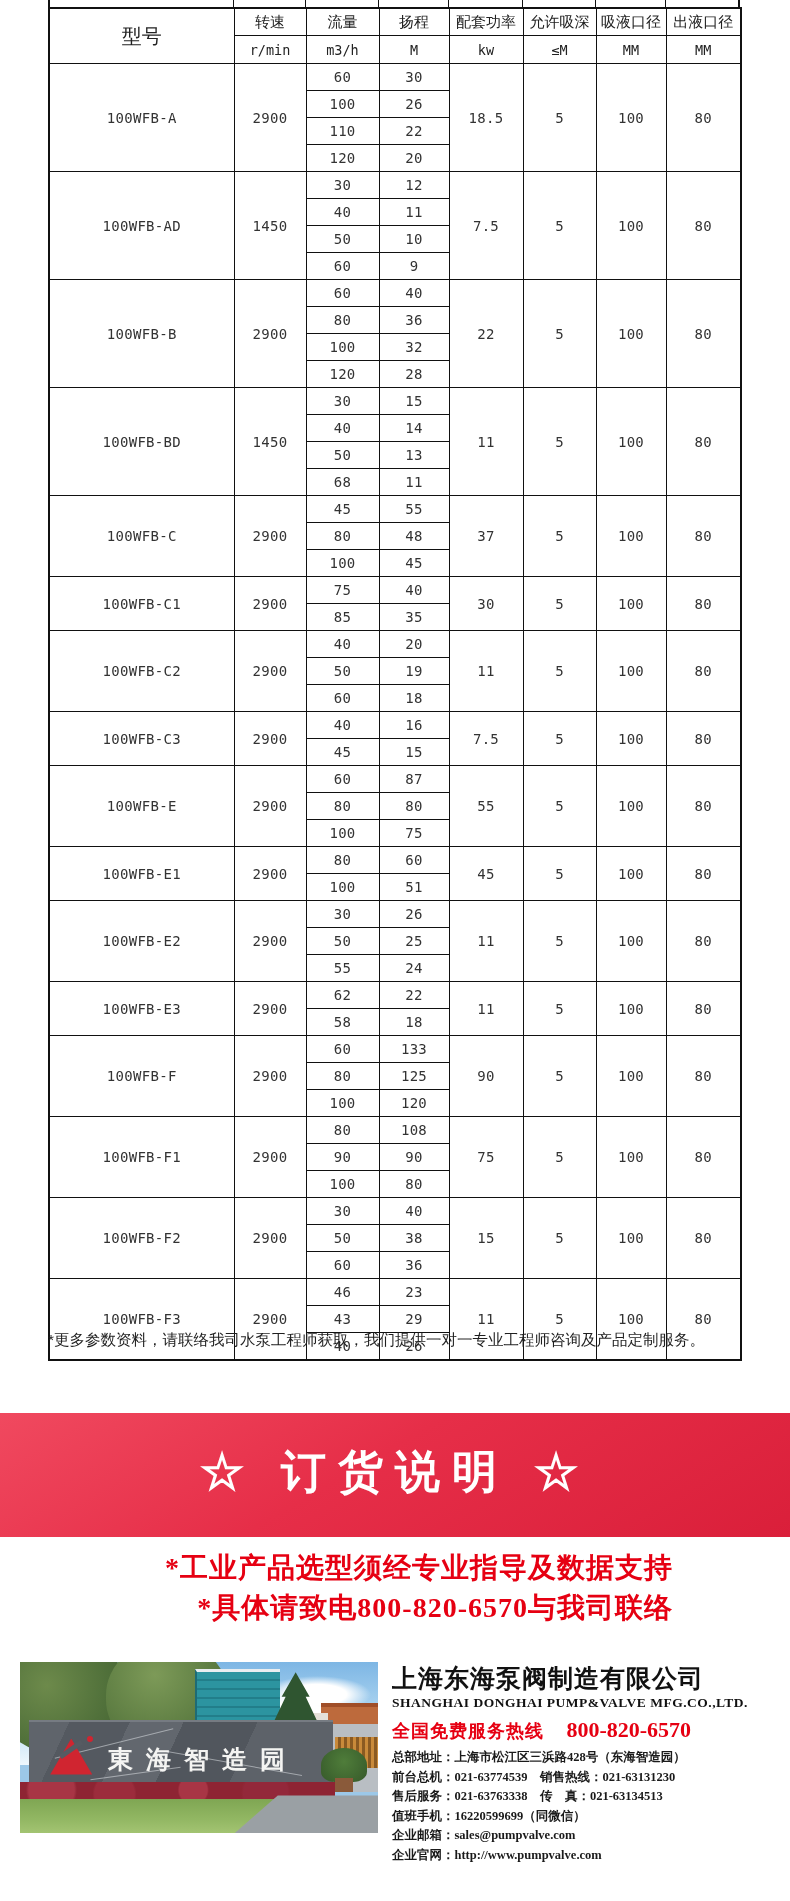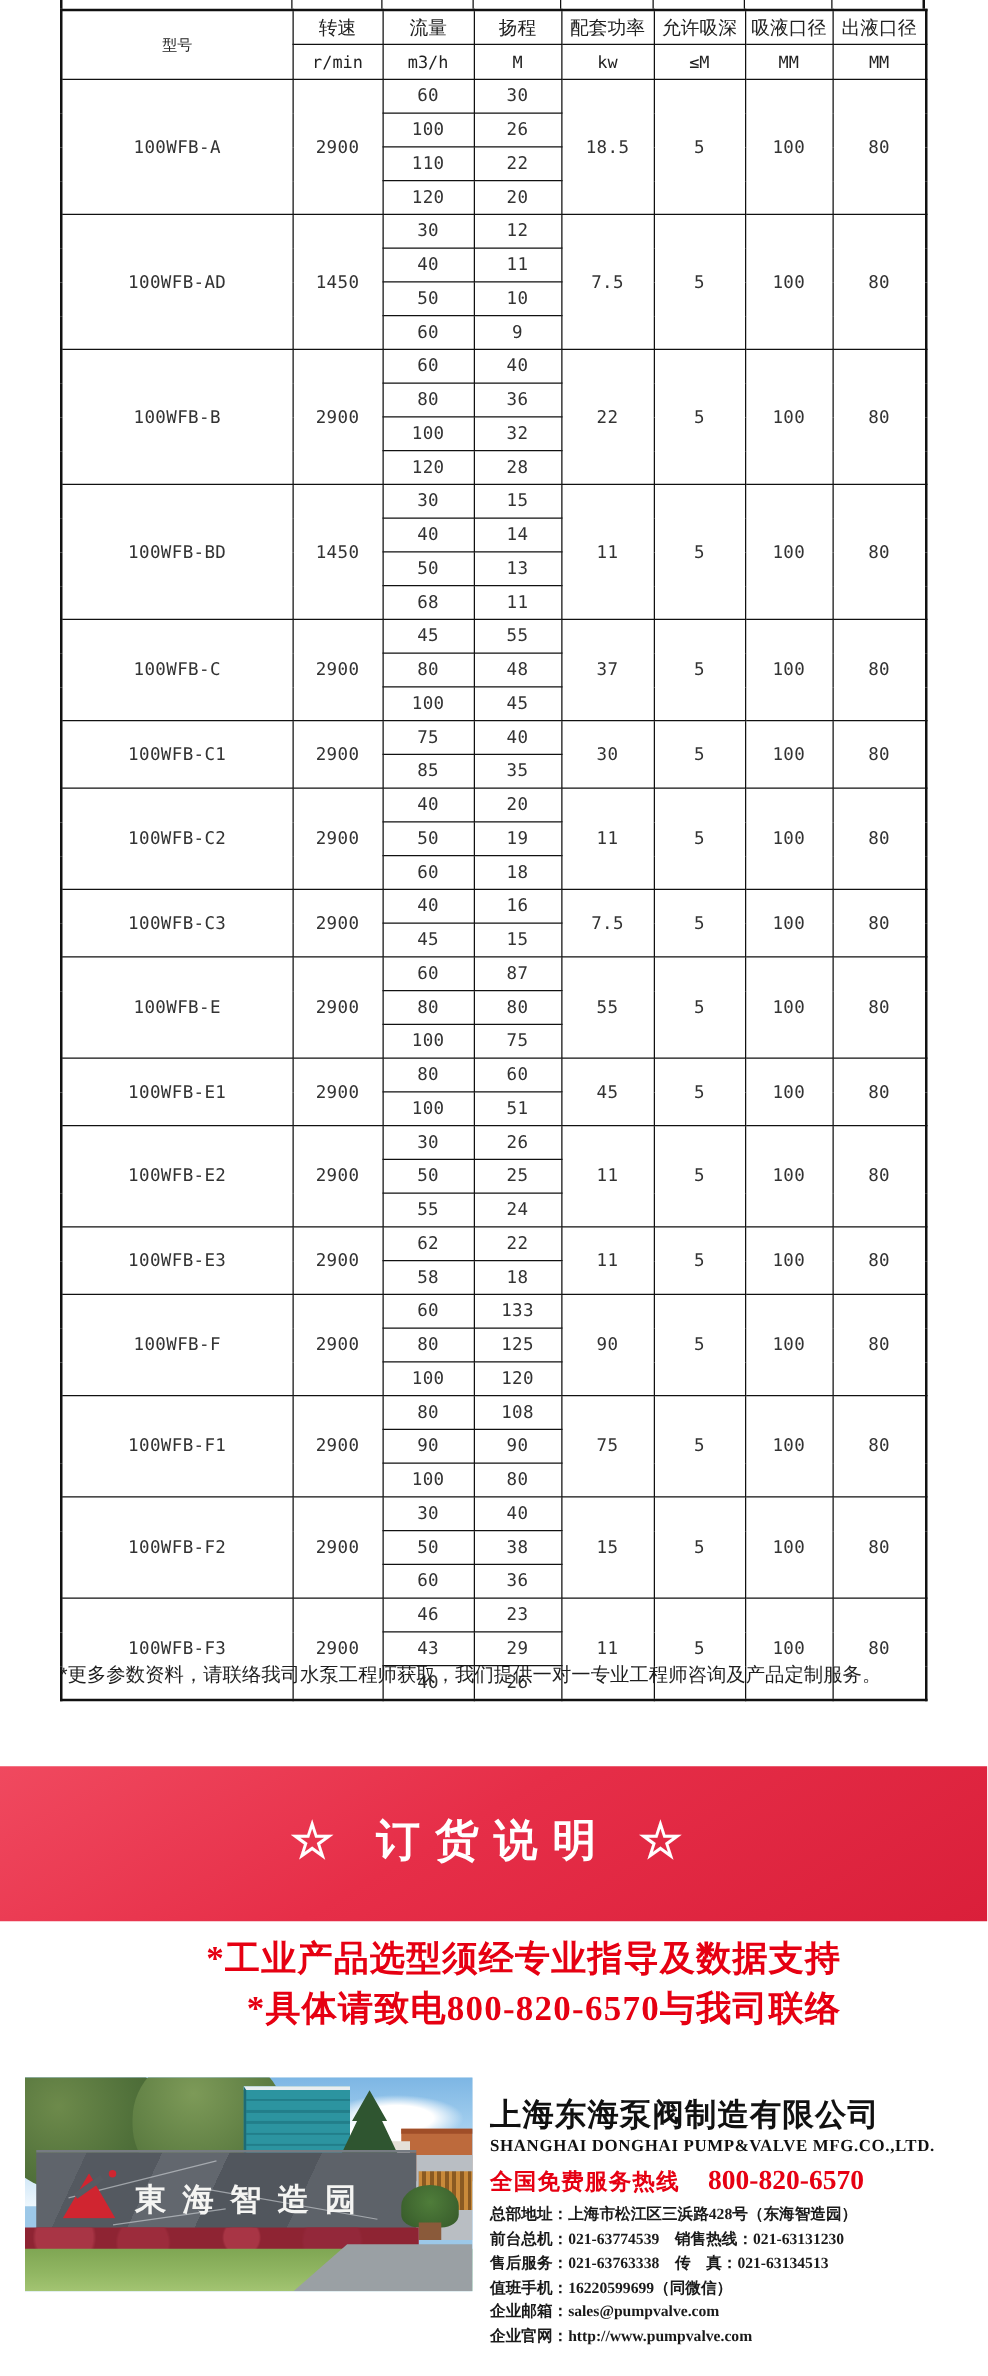--- a/index.html
+++ b/index.html
@@ -12,32 +12,32 @@
   .strip i.edge{width:2px;}
 
   table.spec{position:absolute;top:7px;left:48px;width:692px;border-collapse:collapse;
              table-layout:fixed;border:2px solid #111;}
   table.spec td,table.spec th{border:1px solid #111;text-align:center;vertical-align:middle;
              padding:0;color:#333;font-weight:normal;}
   table.spec thead th{font-size:15px;color:#222;}
   table.spec thead tr.h1 th{height:26px;}
   table.spec thead tr.h2 th{height:27px;font-size:13.5px;
              font-family:"DejaVu Sans Mono","Liberation Mono",monospace;}
-  table.spec thead th.model-h{font-size:12px;}
+  table.spec thead th.model-h{font-size:20px;}
   table.spec tbody td{height:26px;font-size:14px;
              font-family:"DejaVu Sans Mono","Liberation Mono",monospace;letter-spacing:.3px;}
 
   
   .note{position:absolute;top:1330px;left:48px;width:700px;font-size:15.5px;color:#1f1f1f;}
 
   
   .banner{position:absolute;top:1413px;left:0;width:790px;height:124px;
           background:linear-gradient(150deg,#f0495f 0%,#e62e48 45%,#da1f3a 100%);
           display:flex;align-items:center;justify-content:center;}
-  .banner h2{margin:0 0 6px 0;color:#ffffff;font-size:35px;font-weight:bold;
+  .banner h2{margin:0 0 6px 0;color:#ffffff;font-size:45px;font-weight:bold;
              letter-spacing:12px;font-family:"Liberation Sans",sans-serif;}
 
   
   .slogans{position:absolute;top:1548px;left:0;width:673px;text-align:right;}
   .slogans div{font-family:"Liberation Serif",serif;font-weight:bold;color:#e60012;
                font-size:28px;line-height:40px;letter-spacing:1px;}
 
   
   .company{position:absolute;top:1662px;left:0;width:790px;height:239px;}
 
@@ -83,21 +83,21 @@
          background:radial-gradient(circle at 10% 40%,#a83545 0 8%,transparent 9%),
                     radial-gradient(circle at 30% 60%,#9c2c3c 0 9%,transparent 10%),
                     radial-gradient(circle at 55% 40%,#a83545 0 8%,transparent 9%),
                     radial-gradient(circle at 78% 55%,#93283a 0 9%,transparent 10%),#8e2433;}
   .lawn{left:0;top:80%;width:100%;height:20%;
         background:linear-gradient(180deg,#7fa653 0%,#92b763 60%,#a3c472 100%);}
   .drive{left:60%;top:78%;width:40%;height:22%;background:#9aa0a4;
          clip-path:polygon(30% 0,100% 0,100% 100%,0 100%);}
 
   
-  .cinfo{position:absolute;left:392px;top:16px;width:392px;}
+  .cinfo{position:absolute;left:392px;top:2px;width:392px;}
   .cname{font-size:25px;font-weight:bold;color:#111;letter-spacing:1px;line-height:28px;}
   .cname-en{font-size:13.5px;font-weight:bold;color:#111;
             font-family:"Liberation Serif",serif;letter-spacing:.5px;margin-top:3px;}
   .hotline{margin-top:6px;color:#e60012;font-weight:bold;}
   .hotline .hl{font-size:18px;letter-spacing:1px;}
   .hotline .hn{font-size:22px;font-family:"Liberation Serif",serif;margin-left:18px;}
   .details{margin-top:5px;}
   .details div{font-size:12.5px;line-height:19.5px;color:#1a1a1a;font-weight:bold;
                font-family:"Liberation Serif",serif;}
 </style>

